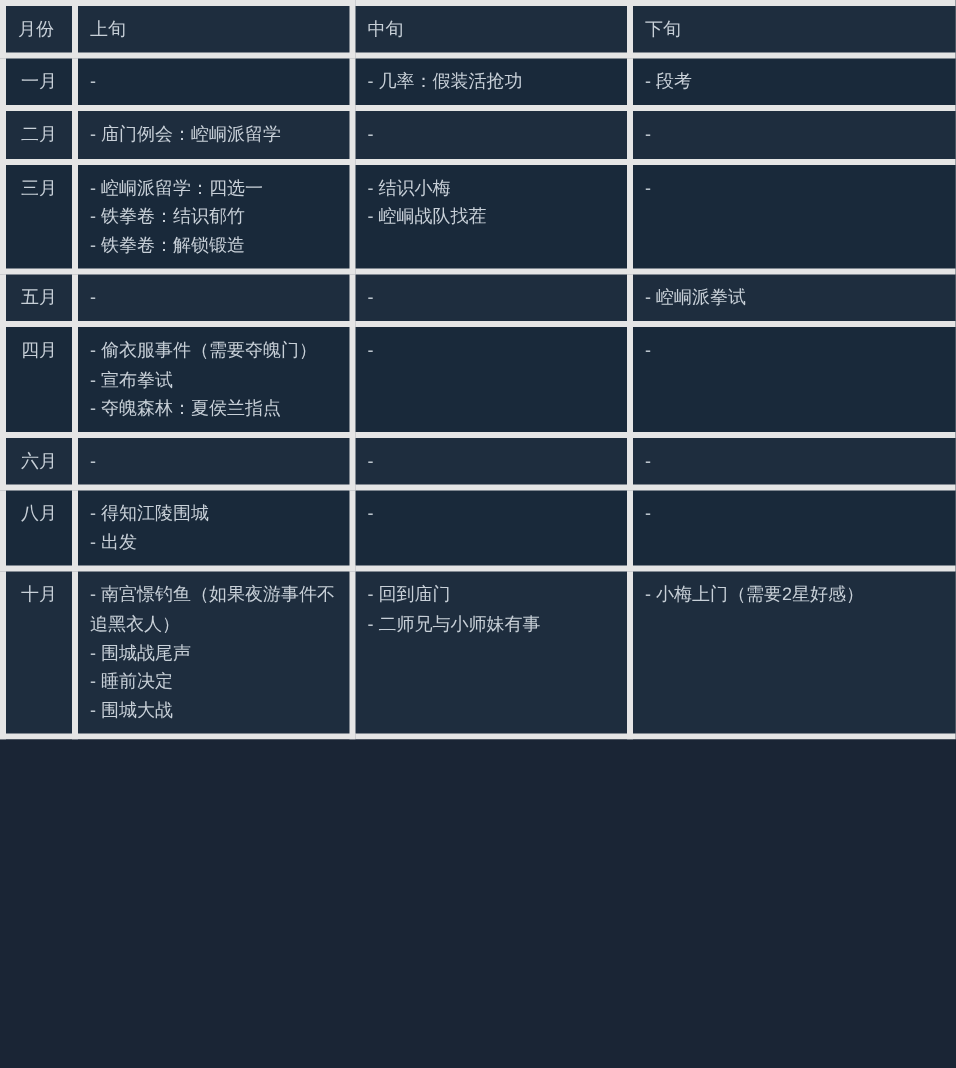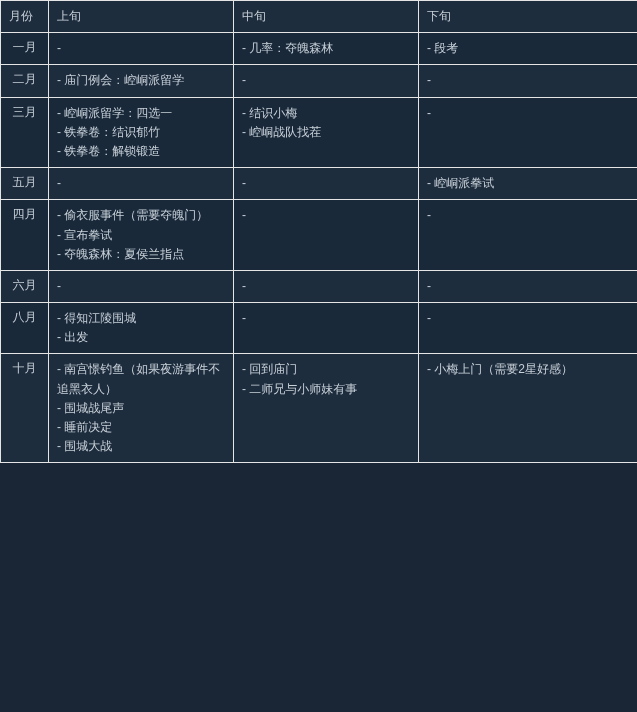--- a/index.html
+++ b/index.html
@@ -13,42 +13,41 @@
       font-family: "Microsoft YaHei", "SimHei", sans-serif;
       font-size: 12px;
       width: 637px;
     }
     table {
       width: 100%;
       border-collapse: collapse;
       table-layout: fixed;
     }
     th, td {
-      border: 1px solid #e5e5e5;
+      border: 4px solid #e5e5e5;
       padding: 6px 8px;
       vertical-align: top;
       line-height: 1.6;
     }
     th {
       background-color: #1e2d3e;
       color: #c8d0d8;
       font-weight: normal;
       text-align: left;
     }
     tr:nth-child(even) td {
       background-color: #1e2d3e;
     }
     tr:nth-child(odd) td {
       background-color: #19293a;
     }
     td:first-child {
       text-align: center;
       width: 48px;
       white-space: nowrap;
-      font-family: Liberation Mono, monospace;
     }
     .col-month { width: 48px; }
     .col-early { width: 185px; }
     .col-mid   { width: 185px; }
     .col-late  { width: 219px; }
   </style>
 </head>
 <body>
 
 <table>
@@ -63,21 +62,21 @@
       <th>月份</th>
       <th>上旬</th>
       <th>中旬</th>
       <th>下旬</th>
     </tr>
   </thead>
   <tbody id="table-body">
       <tr>
         <td>一月</td>
         <td>-</td>
-        <td>- 几率：夺魄森林</td>
+        <td>- 几率：假装活抢功</td>
         <td>- 段考</td>
       </tr>
       <tr>
         <td>二月</td>
         <td>- 庙门例会：崆峒派留学</td>
         <td>-</td>
         <td>-</td>
       </tr>
       <tr>
         <td>三月</td>

